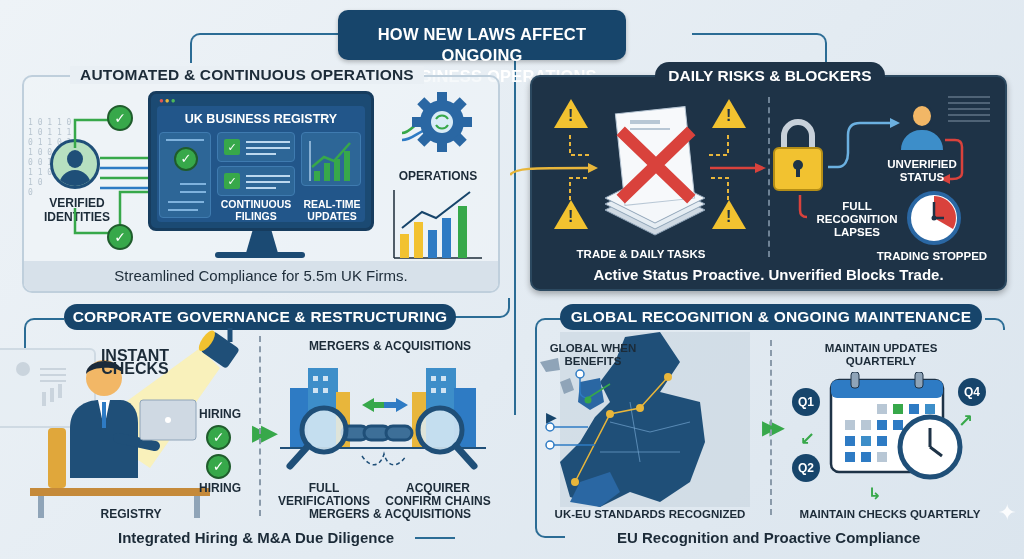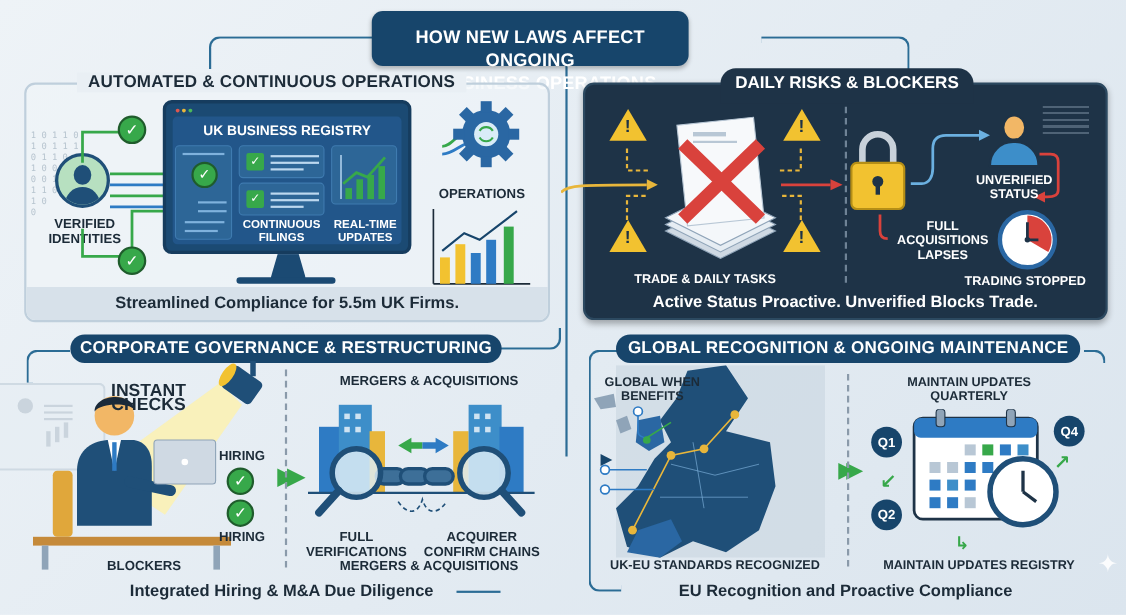--- a/index.html
+++ b/index.html
@@ -4,21 +4,21 @@
 <style>
   *{box-sizing:border-box;margin:0;padding:0}
   html,body{width:1024px;height:559px;overflow:hidden}
   body{background:linear-gradient(135deg,#eef3f7 0%,#e3ebf2 55%,#dbe5ee 100%);font-family:"Liberation Sans","DejaVu Sans",sans-serif;position:relative;color:#1f2d3d}
   .abs{position:absolute}
   .title-box{left:338px;top:10px;width:288px;height:50px;background:#17456b;border-radius:10px;color:#fff;text-align:center;font-weight:700;font-size:16.5px;line-height:21px;padding-top:14px;letter-spacing:.2px;box-shadow:0 2px 4px rgba(0,0,0,.25)}
   .line{position:absolute;border-color:#2b6c95;border-style:solid;border-width:0}
   .panel{position:absolute;border-radius:10px}
   .p1{left:22px;top:75px;width:478px;height:218px;border:2px solid #bfcfdc;background:rgba(240,245,249,.6)}
   .p1-head{left:70px;top:66px;padding:0 10px;background:#e9eff4;font-weight:700;font-size:15.5px;color:#1c2b38;letter-spacing:.2px}
-  .p1-foot{left:24px;top:261px;width:474px;height:30px;background:#d7e1ea;border-radius:0 0 8px 8px;text-align:center;font-size:15px;line-height:30px;color:#1c2b38;font-weight:700}
+  .p1-foot{left:24px;top:261px;width:474px;height:30px;background:#d7e1ea;border-radius:0 0 8px 8px;text-align:center;font-size:15px;line-height:30px;color:#1c2b38;font-weight:400}
   .p2{left:530px;top:75px;width:477px;height:216px;background:#1e3347;border:2px solid #2c4960;box-shadow:0 3px 6px rgba(0,0,0,.3)}
   .p2-head{left:655px;top:62px;width:230px;height:32px;background:#1e3347;border-radius:14px 14px 0 0;color:#fff;font-weight:700;font-size:15.5px;text-align:center;line-height:28px}
   .p2-foot{left:530px;top:260px;width:477px;text-align:center;color:#fff;font-size:15px;font-weight:600}
   .sec-head{position:absolute;height:26px;background:#17456b;border-radius:13px;color:#fff;font-weight:700;font-size:15.5px;text-align:center;line-height:26px;letter-spacing:.2px}
   .lbl{position:absolute;font-weight:700;font-size:11.5px;text-align:center;line-height:13px;color:#1c2b38}
   .lbl.w{color:#fff}
   .foot{position:absolute;font-size:15px;color:#1c2b38;font-weight:600}
   .monitor{left:148px;top:91px;width:226px;height:140px;background:#1b4a73;border:3px solid #163c5e;border-radius:8px}
   .monitor .inner{position:absolute;left:6px;top:12px;right:6px;bottom:6px;background:#22568a;border-radius:4px}
   .mon-title{position:absolute;left:0;right:0;top:18px;text-align:center;color:#fff;font-weight:700;font-size:12.5px}
@@ -215,21 +215,21 @@
   <div style="position:absolute;left:14px;top:0;width:22px;height:24px;border-radius:50%;background:#f2b766;border:2px solid #1e3347"></div>
   <div style="position:absolute;left:2px;top:24px;width:46px;height:24px;border-radius:22px 22px 0 0;background:#3d8ec9;border:2px solid #1e3347"></div>
 </div>
 <div class="abs" style="left:948px;top:96px;width:42px;height:28px;background:repeating-linear-gradient(#6f8396 0 2px,transparent 2px 6px);opacity:.6"></div>
 <div class="lbl w" style="left:882px;top:158px;width:80px;font-size:11.5px">
   <div>UNVERIFIED</div>
   <div>STATUS</div>
 </div>
 <div class="lbl w" style="left:804px;top:200px;width:106px;font-size:11.5px">
   <div>FULL</div>
-  <div>ACQUISITIONS</div>
+  <div>RECOGNITION</div>
   <div>LAPSES</div>
 </div>
 <svg class="abs" style="left:906px;top:190px" width="56" height="56" viewBox="0 0 56 56">
   <circle cx="28" cy="28" r="25" fill="#fff" stroke="#2a67a3" stroke-width="4"></circle>
   <path d="M28 28 L28 6 A22 22 0 0 1 47 39 Z" fill="#d9423c"></path>
   <line x1="28" y1="28" x2="28" y2="12" stroke="#1e3347" stroke-width="2.5"></line>
   <line x1="28" y1="28" x2="38" y2="28" stroke="#1e3347" stroke-width="2.5"></line>
   <circle cx="28" cy="28" r="2.5" fill="#1e3347"></circle>
 </svg>
 <div class="lbl w" style="left:868px;top:250px;width:128px;font-size:11.5px">TRADING STOPPED</div>
@@ -269,21 +269,21 @@
   <rect x="164" y="168" width="6" height="22" fill="#8fa4b8"></rect>
 </svg>
 <div class="lbl" style="left:100px;top:349px;width:70px;font-size:16px">
   <div>INSTANT</div>
   <div>CHECKS</div>
 </div>
 <div class="lbl" style="left:190px;top:408px;width:60px;font-size:12px">HIRING</div>
 <div class="chk" style="left:206px;top:425px;width:25px;height:25px;font-size:14px;line-height:21px">✓</div>
 <div class="chk" style="left:206px;top:454px;width:25px;height:25px;font-size:14px;line-height:21px">✓</div>
 <div class="lbl" style="left:190px;top:482px;width:60px;font-size:12px">HIRING</div>
-<div class="lbl" style="left:90px;top:508px;width:82px;font-size:12px">BLOCKERS</div>
+<div class="lbl" style="left:90px;top:508px;width:82px;font-size:12px">REGISTRY</div>
 <div class="abs" style="left:252px;top:420px;color:#37a84a;font-size:22px;font-weight:900;letter-spacing:-8px">▶▶</div>
 
 <div class="divider" style="left:259px;top:336px;height:180px"></div>
 
 <div class="lbl" style="left:290px;top:340px;width:200px;font-size:12px">MERGERS &amp; ACQUISITIONS</div>
 <svg class="abs" style="left:280px;top:358px" width="210" height="130" viewBox="0 0 210 130">
   <rect x="10" y="30" width="22" height="60" fill="#2e7bc4"></rect>
   <rect x="28" y="10" width="30" height="80" fill="#3d8ec9"></rect>
   <rect x="56" y="34" width="14" height="56" fill="#e8b63b"></rect>
   <rect x="132" y="34" width="14" height="56" fill="#e8b63b"></rect>
@@ -391,17 +391,17 @@
   <circle cx="105" cy="75" r="30" fill="#fff" stroke="#1f4f78" stroke-width="5"></circle>
   <line x1="105" y1="75" x2="105" y2="56" stroke="#1e3347" stroke-width="3"></line>
   <line x1="105" y1="75" x2="117" y2="84" stroke="#1e3347" stroke-width="3"></line>
 </svg>
 <div class="qbadge" style="left:792px;top:388px">Q1</div>
 <div class="qbadge" style="left:792px;top:454px">Q2</div>
 <div class="qbadge" style="left:958px;top:378px">Q4</div>
 <div class="abs" style="left:800px;top:428px;color:#37a84a;font-size:18px;font-weight:900">↙</div>
 <div class="abs" style="left:958px;top:410px;color:#37a84a;font-size:18px;font-weight:900">↗</div>
 <div class="abs" style="left:868px;top:484px;color:#37a84a;font-size:16px;font-weight:900">↳</div>
-<div class="lbl" style="left:790px;top:508px;width:200px;font-size:11.5px">MAINTAIN UPDATES REGISTRY</div>
+<div class="lbl" style="left:790px;top:508px;width:200px;font-size:11.5px">MAINTAIN CHECKS QUARTERLY</div>
 
 <div class="foot" style="left:617px;top:529px">EU Recognition and Proactive Compliance</div>
 
 <div class="abs" style="left:998px;top:500px;color:#ffffff;font-size:22px;opacity:.9">✦</div>
 
 </body></html>

